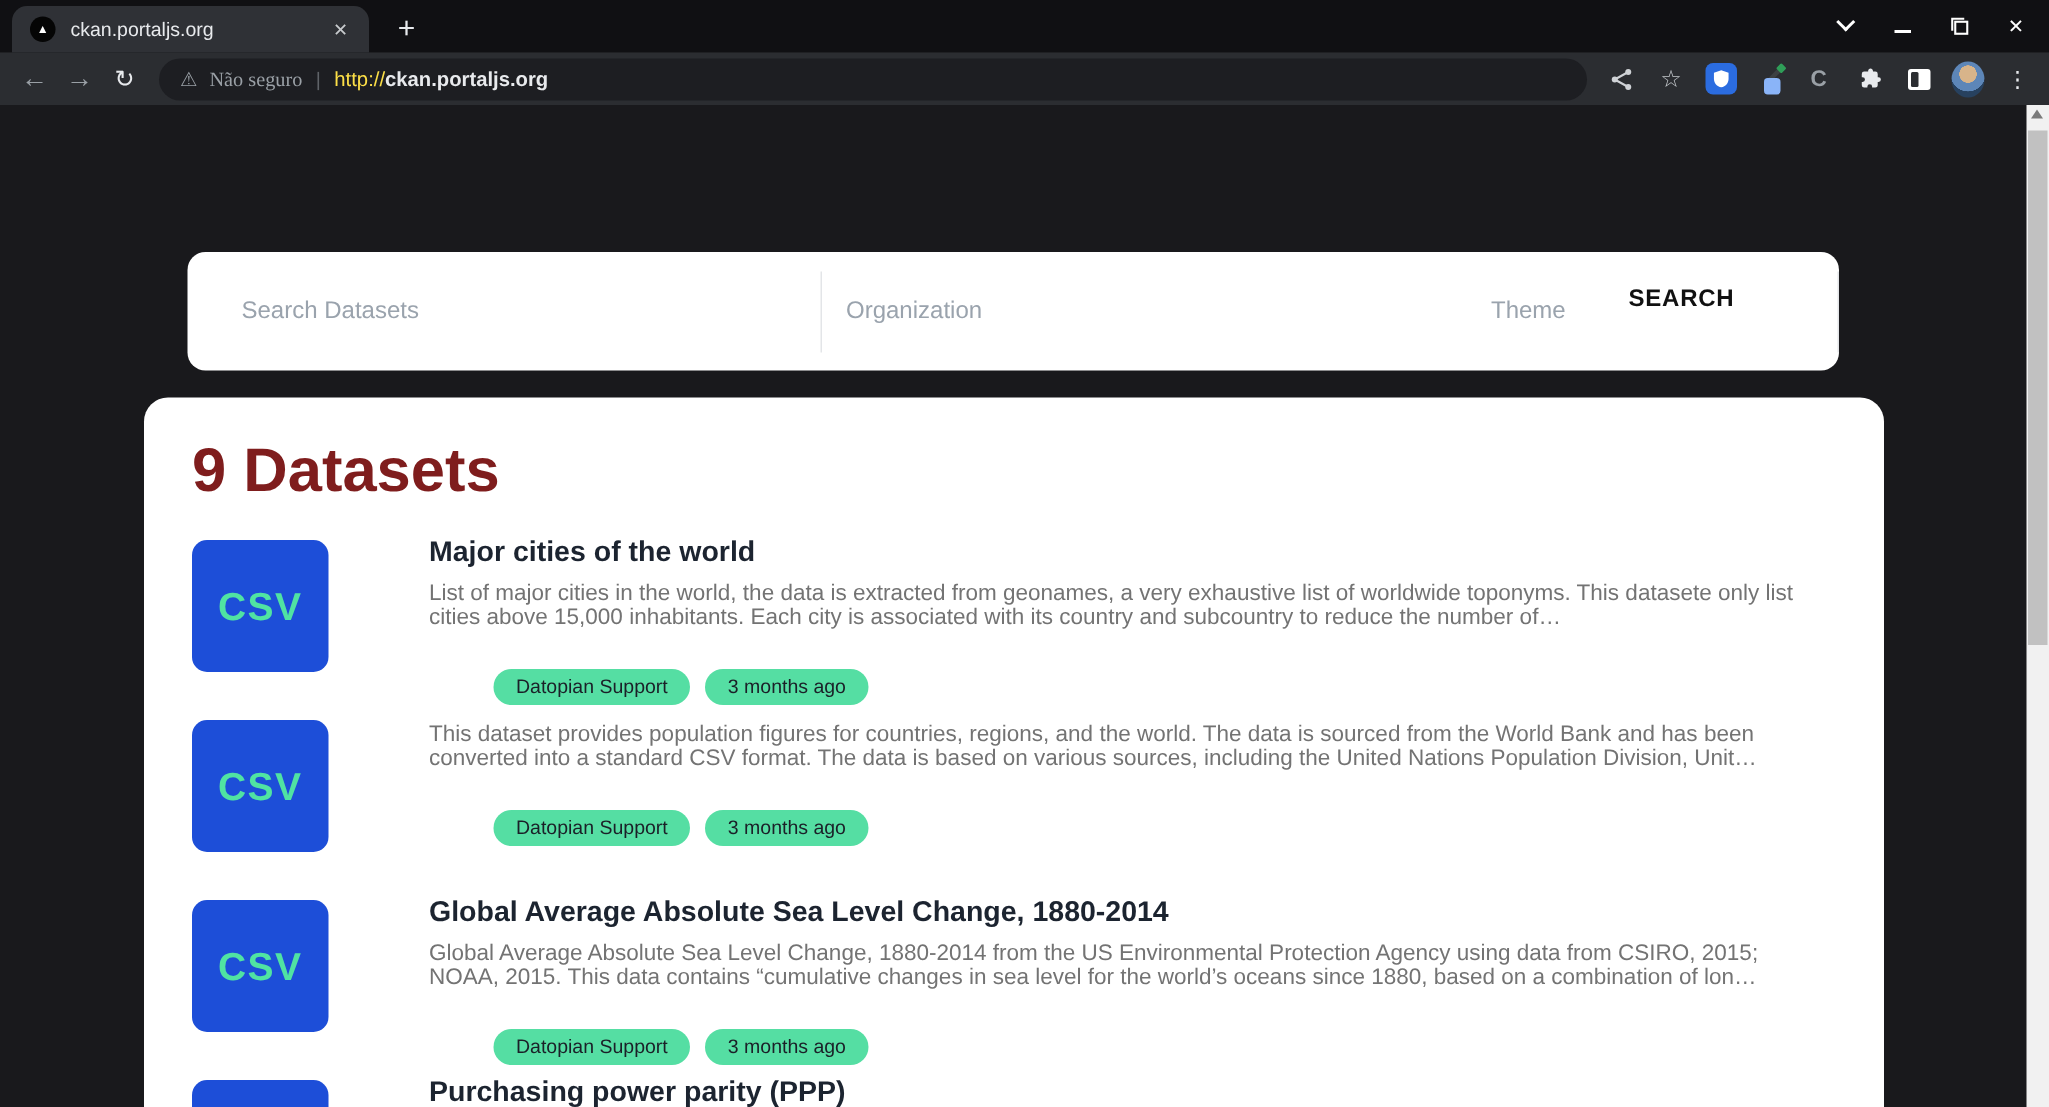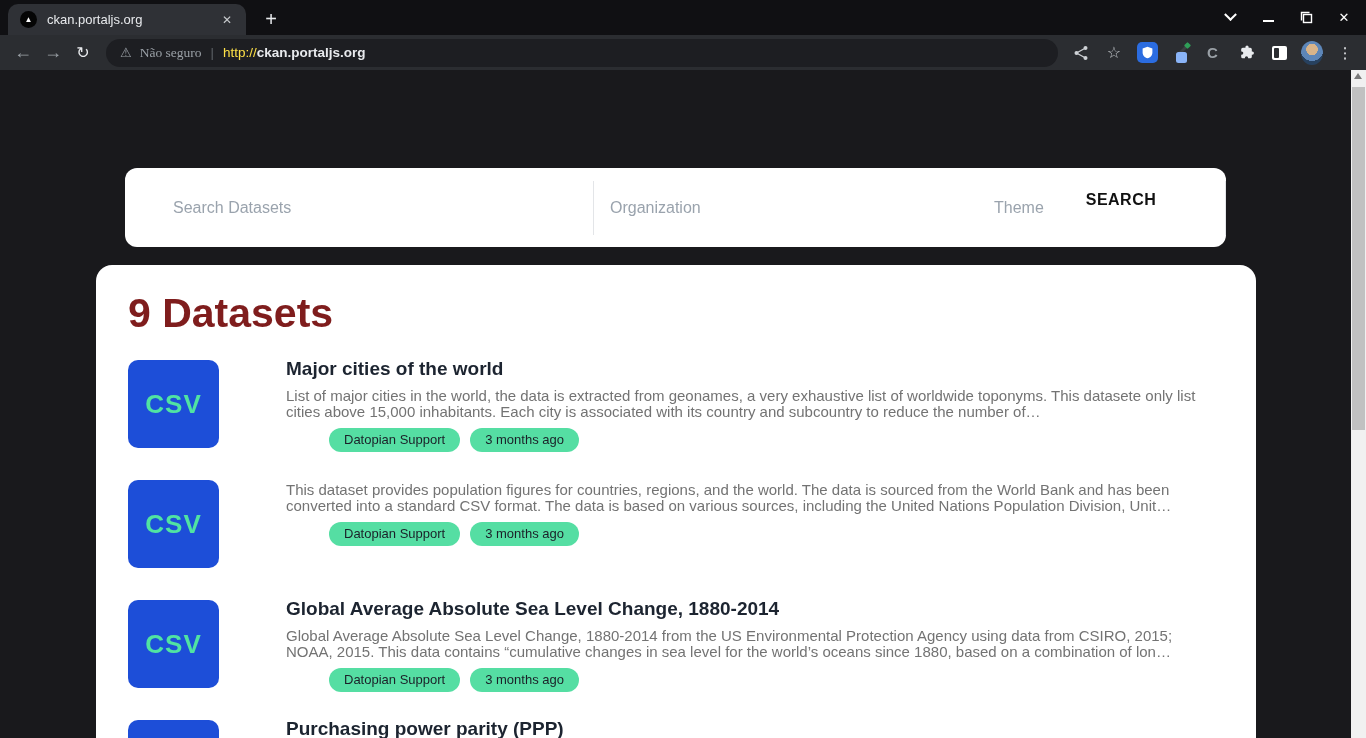--- a/index.html
+++ b/index.html
@@ -55,21 +55,21 @@
   .page { position:absolute; top:70px; left:0; width:1366px; height:668px; background:#19191c; }
   .scrollbar { position:absolute; right:0; top:0; width:15px; height:668px; background:#f1f1f1; }
   .scroll-up { position:absolute; top:3px; left:3px; width:0; height:0;
                border-left:4.5px solid transparent; border-right:4.5px solid transparent;
                border-bottom:6px solid #7a7a7a; }
   .scroll-thumb { position:absolute; top:17px; left:1px; width:13px; height:343px; background:#c1c1c1; }
 
   .search-card { position:absolute; left:125px; top:98px; width:1101px; height:79px; background:#fff;
                  border-radius:12px; display:flex; }
   .s-field { position:relative; display:flex; align-items:center; }
-  .s-field.f1 { width:469px; padding-left:48px; }
+  .s-field.f1 { width:423px; padding-left:36px; }
   .s-field.f2 { width:249px; padding-left:17px; }
   .s-field.f3 { flex:1; padding-left:16px; }
   .s-field.f1::after, .s-field.f2::after { content:""; position:absolute; right:0; top:13px;
                  bottom:12px; width:1px; background:#e3e5e8; }
   .s-field input { border:none; outline:none; background:transparent; font-size:16px; width:90%;
                    font-family:"Liberation Sans", sans-serif; color:#111; }
   .s-field input::placeholder { color:#9aa3ad; }
   .search-btn { position:absolute; right:30px; top:0; height:64px; width:150px; background:none;
                 border:none; font-family:"Liberation Sans", sans-serif; font-size:16px; font-weight:bold;
                 letter-spacing:0.5px; color:#111; cursor:pointer; }
@@ -78,21 +78,21 @@
                    border-radius:16px 16px 0 0; padding:28px 35px 0 32px; overflow:hidden; }
   .ds-heading { font-size:41px; font-weight:800; color:#7f1d1d; line-height:40px; margin-bottom:27px; }
   .dataset-row { display:flex; gap:67px; height:120px; }
   .csv-tile { flex:0 0 91px; height:88px; background:#1d4ed8; border-radius:10px; display:flex;
               align-items:center; justify-content:center; cursor:pointer; }
   .fmt { color:#50e3a2; font-weight:bold; font-size:26px; letter-spacing:1px; }
   .ds-content { flex:1; margin-top:-4px; }
   .ds-title { font-size:19px; font-weight:bold; color:#1c2430; line-height:26px; cursor:pointer; }
   .ds-desc { margin-top:6px; font-size:15px; line-height:16px; color:#737373; max-width:936px;
              display:-webkit-box; -webkit-line-clamp:2; -webkit-box-orient:vertical; overflow:hidden; }
-  .ds-badges { margin-top:8px; display:flex; gap:10px;padding-left:43px; }
+  .ds-badges { margin-top:26px; display:flex; gap:10px;padding-left:43px; }
   .badge { background:#55dea3; color:#1b2028; font-size:13px; line-height:24px; height:24px;
            padding:0 15px; border-radius:999px; white-space:nowrap; }
 </style>
 </head>
 <body>
 
 <div class="screen">
 
   <div class="tabstrip">
     <div class="tab">

